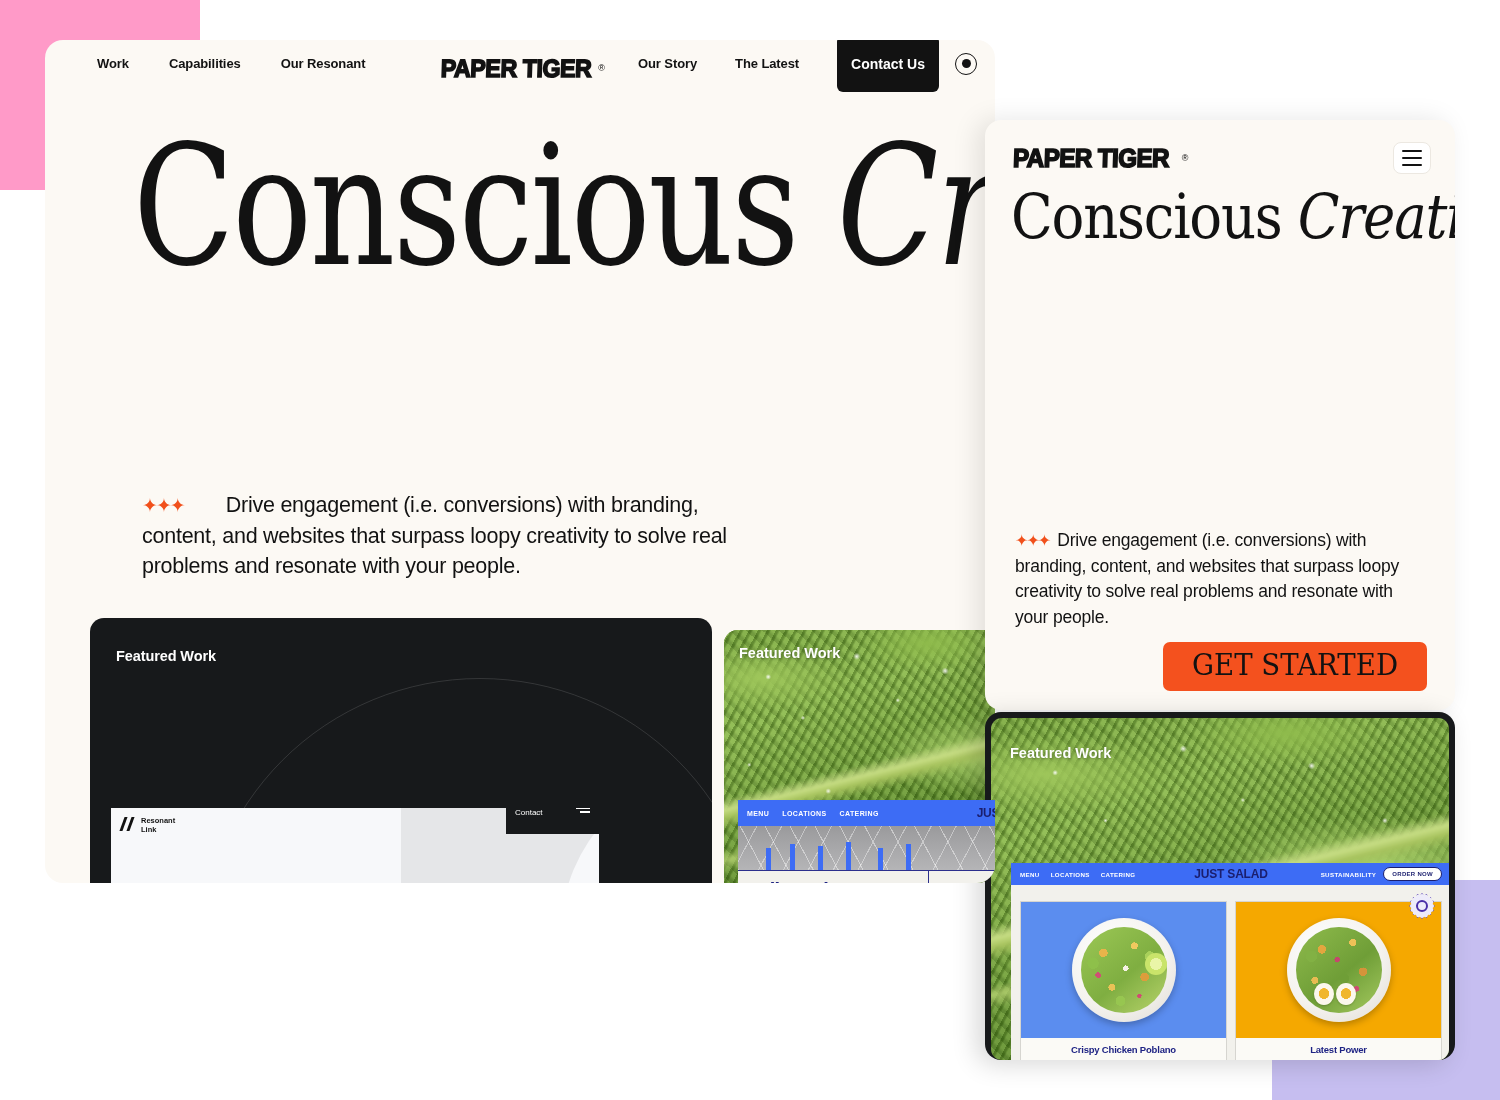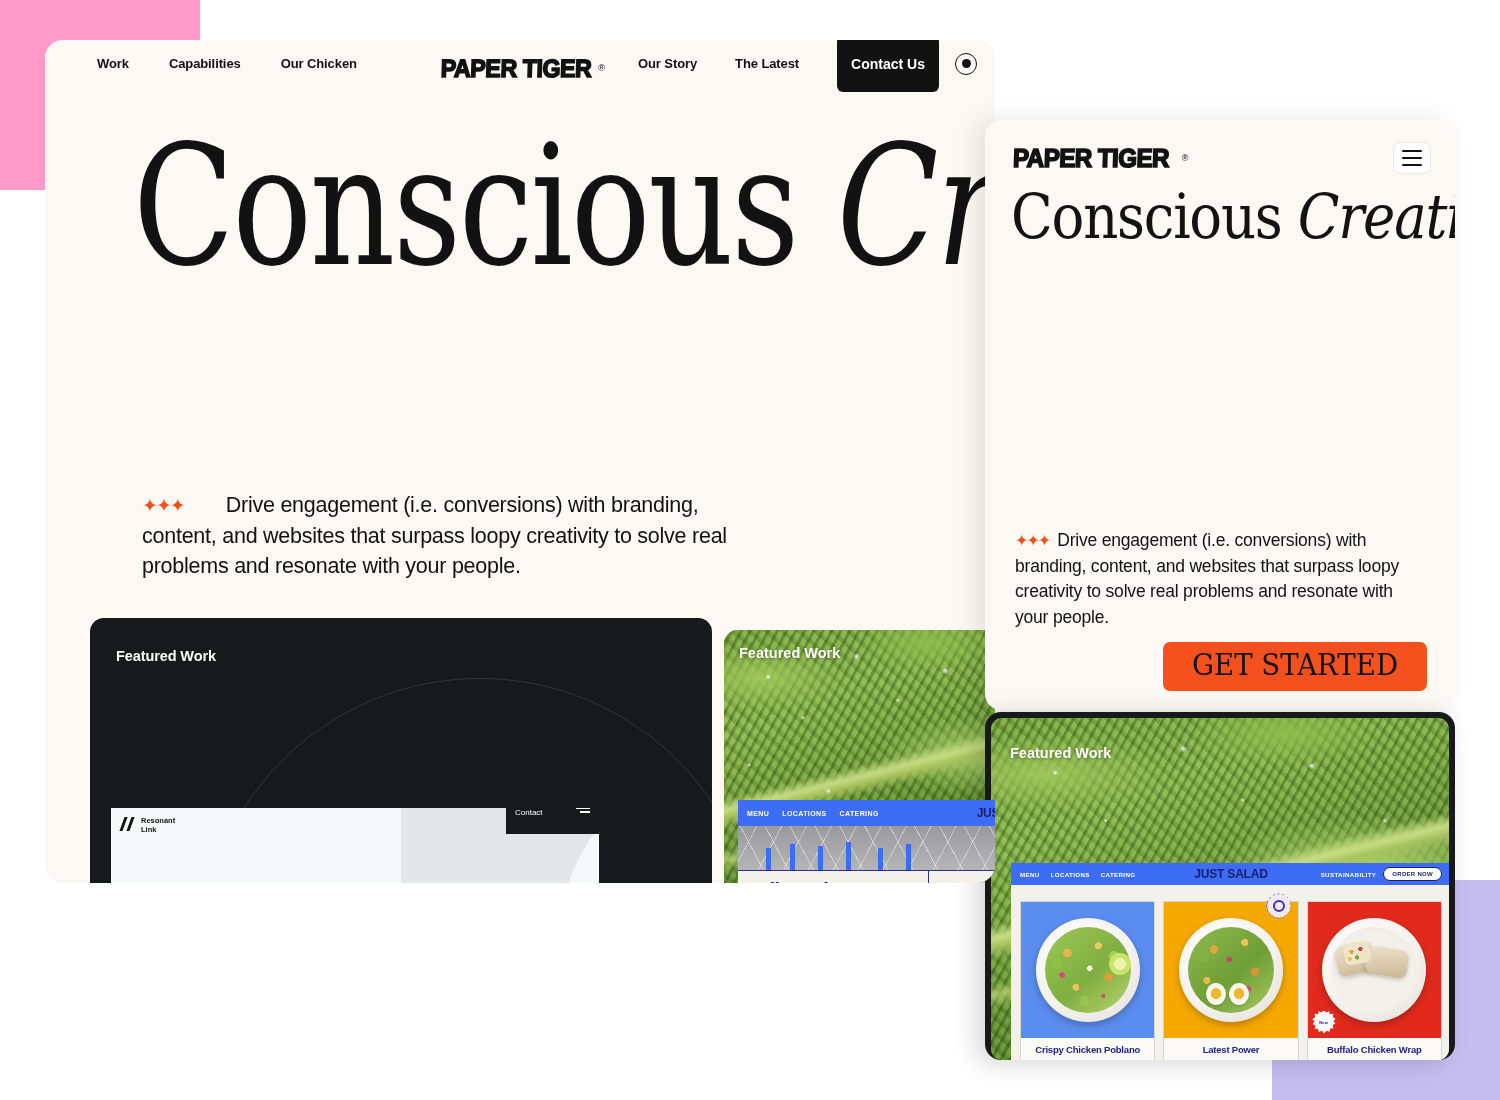--- a/index.html
+++ b/index.html
@@ -387,21 +387,21 @@
 
   <div class="deco-pink"></div>
   <div class="deco-purple"></div>
 
   <div class="desktop">
 
     <div class="dnav">
       <div class="dnav-left">
         <a class="dnav-link">Work</a>
         <a class="dnav-link">Capabilities</a>
-        <a class="dnav-link">Our Chicken</a>
+        <a class="dnav-link">Our Resonant</a>
       </div>
       <div class="dnav-logo">
         <span class="logo-text">PAPER TIGER</span><span class="logo-reg">®</span>
       </div>
       <div class="dnav-right">
         <a class="dnav-link">Our Story</a>
         <a class="dnav-link">The Latest</a>
         <button class="dnav-cta">Contact Us</button>
         <div class="dnav-circle">
             <i></i>
@@ -536,34 +536,18 @@
                 </div>
               <div class="plate salad2">
                 <div class="food"></div>
                 <div class="egg1"></div>
                   <div class="egg2"></div>
               </div>
             </div>
             <div class="cap">Latest Power</div>
           </div>
 
-          <div class="js-card">
-            <div class="swatch" style="background:#E12A1D">
-              <div class="plate wrap">
-                <div class="food"></div>
-                <div class="w1"></div>
-                  <div class="w2"></div>
-                  <div class="fill"></div>
-              </div>
-              <div class="badge-new">
-                  <span class="burst">
-                    <span>New</span>
-                  </span>
-                </div>
-            </div>
-            <div class="cap">Buffalo Chicken Wrap</div>
-          </div>
         </div>
       </div>
     </div>
   </div>
 
 </div>
 
 </body></html>

